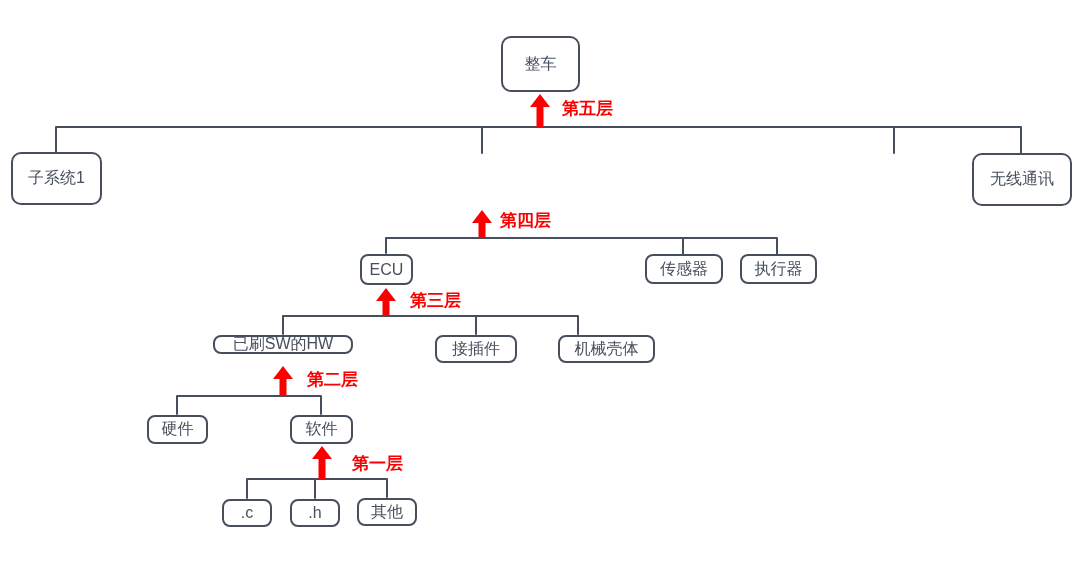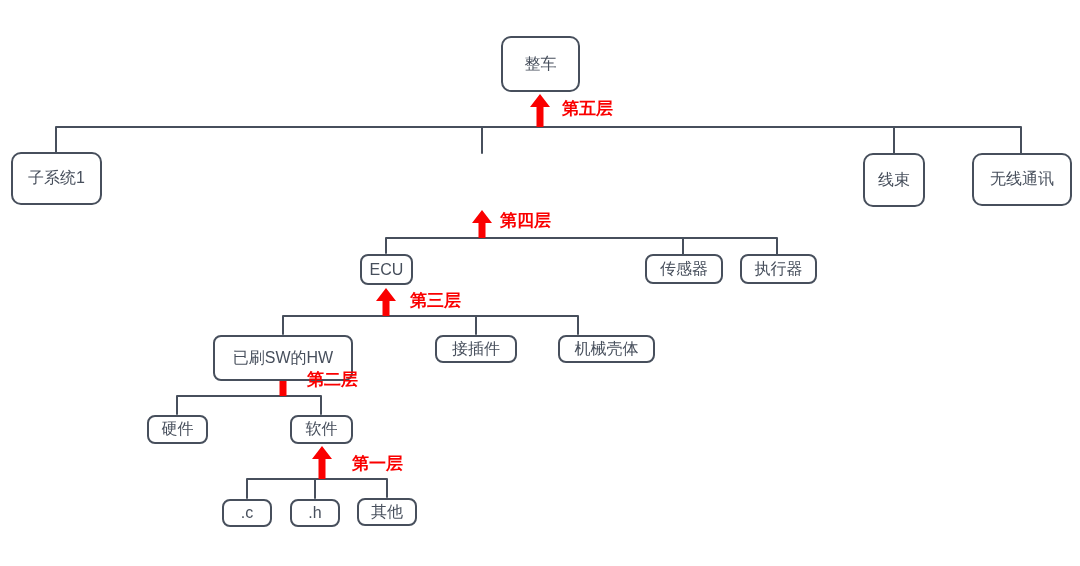--- a/index.html
+++ b/index.html
@@ -77,28 +77,27 @@
       <path d="M482,210 L492,223 L485.5,223 L485.5,238 L478.5,238 L478.5,223 L472,223 Z"></path>
       <path d="M386,288 L396,301 L389.5,301 L389.5,316 L382.5,316 L382.5,301 L376,301 Z"></path>
       <path d="M283,366 L293,379 L286.5,379 L286.5,396 L279.5,396 L279.5,379 L273,379 Z"></path>
       <path d="M322,446 L332,459 L325.5,459 L325.5,479 L318.5,479 L318.5,459 L312,459 Z"></path>
     </g>
   </svg>
 
   <div class="node node-lg" style="left:501px; top:36px; width:79px; height:56px;">整车</div>
 
   <div class="node node-lg" style="left:11px; top:152px; width:91px; height:53px;text-align:right;">子系统1</div>
-  <div class="node node-lg" style="left:863px; top:153px; width:62px; height:54px;">线束</div>
   <div class="node node-lg" style="left:972px; top:153px; width:100px; height:53px;">无线通讯</div>
 
   <div class="node" style="left:360px; top:254px; width:53px; height:31px;">ECU</div>
   <div class="node" style="left:645px; top:254px; width:78px; height:30px;">传感器</div>
   <div class="node" style="left:740px; top:254px; width:77px; height:30px;">执行器</div>
 
-  <div class="node" style="left:213px; top:335px; width:140px; height:46px;">已刷SW的HW</div>
+  <div class="node" style="left:213px; top:335px; width:140px; height:19px;">已刷SW的HW</div>
   <div class="node" style="left:435px; top:335px; width:82px; height:28px;">接插件</div>
   <div class="node" style="left:558px; top:335px; width:97px; height:28px;">机械壳体</div>
 
   <div class="node" style="left:147px; top:415px; width:61px; height:29px;">硬件</div>
   <div class="node" style="left:290px; top:415px; width:63px; height:29px;">软件</div>
 
   <div class="node" style="left:222px; top:499px; width:50px; height:28px;">.c</div>
   <div class="node" style="left:290px; top:499px; width:50px; height:28px;">.h</div>
   <div class="node" style="left:357px; top:498px; width:60px; height:28px;">其他</div>
 

